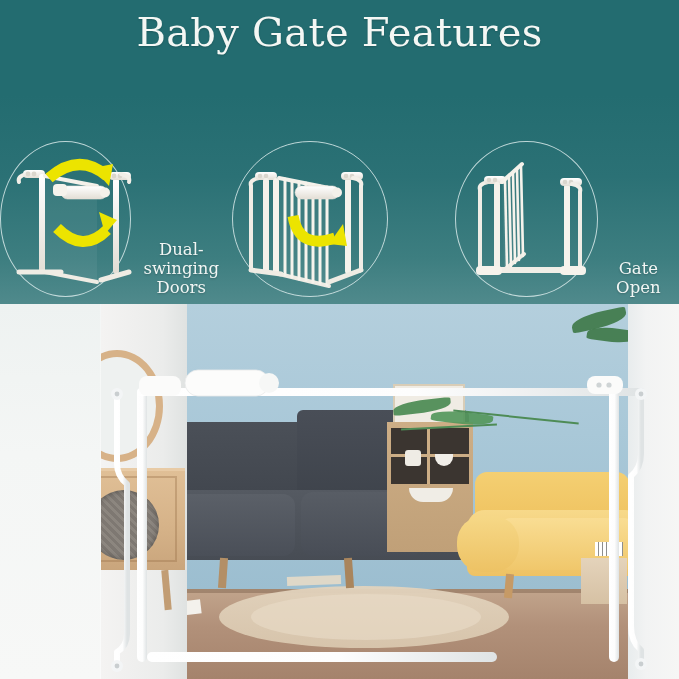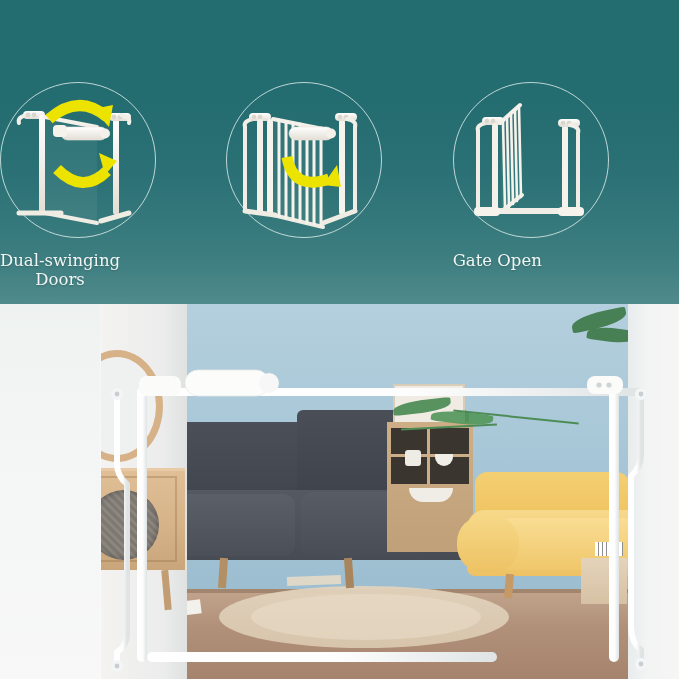--- a/index.html
+++ b/index.html
@@ -35,21 +35,21 @@
     text-shadow:0 1px 2px rgba(0,0,0,.18);
     z-index:6;
   }
 
   
   #features{
     position:absolute; left:0; top:82px; width:679px; height:215px;
     display:flex; z-index:6;
   }
   .feature{ flex:1 1 0; position:relative; display:flex;
-    flex-direction:column; align-items:flex-start; }
+    flex-direction:row; align-items:flex-end; }
   .circ{
     position:relative; width:156px; height:156px; border-radius:50%;
     border:1.3px solid rgba(226,240,240,.80);
   }
   .feature .cap{
     margin-top:13px; text-align:center; color:#f1f6f4;
     font-size:16.5px; line-height:19px;
     font-family:"DejaVu Serif", serif;
     text-shadow:0 1px 2px rgba(0,0,0,.22);
     white-space:pre-line;
@@ -163,20 +163,21 @@
     z-index:4;
   }
 </style>
 </head>
 <body>
 
 <div id="page">
 
   <div id="hero"></div>
 
+  <h1 id="title">Baby Gate Features</h1>
 
   <div id="features">
 
     <div class="feature">
       <div class="circ">
         <svg class="gateSvg" viewBox="0 0 156 156">
           <defs>
             <linearGradient id="gmet" x1="0" y1="0" x2="1" y2="0">
               <stop offset="0" stop-color="#f7f4ee"></stop>
                 <stop offset=".5" stop-color="#ffffff"></stop>

